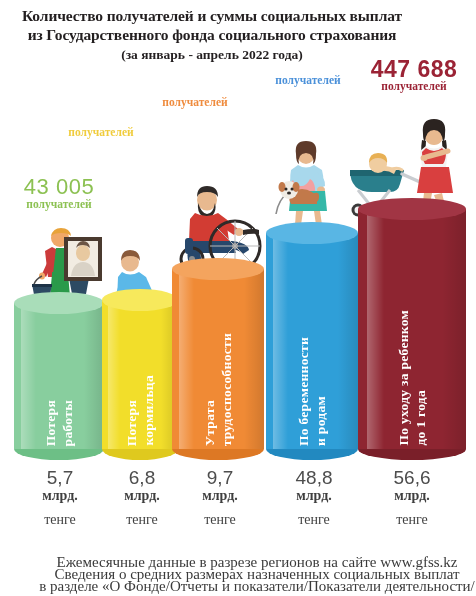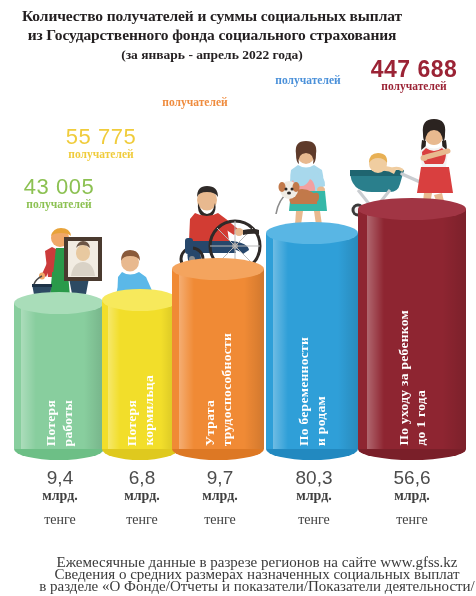--- a/index.html
+++ b/index.html
@@ -100,21 +100,20 @@
     <div class="title-line">из Государственного фонда социального страхования</div>
     <div class="subtitle">(за январь - апрель 2022 года)</div>
   </div>
 
   <div class="count-label" style="left:-2px;top:176px;width:122px;">
     <div class="count-num" style="color:#8cc152;">43 005</div>
     <div class="count-sub" style="color:#8cc152;">получателей</div>
   </div>
 
   <div class="count-label" style="left:38px;top:126px;width:126px;">
-    <div class="count-num" style="color:#f0cc3c;">55 775</div>
     <div class="count-sub" style="color:#f0cc3c;">получателей</div>
   </div>
 
   <div class="count-label" style="left:132px;top:96px;width:126px;">
     <div class="count-sub" style="color:#ef8b3d;">получателей</div>
   </div>
 
   <div class="count-label" style="left:245px;top:74px;width:126px;">
     <div class="count-sub" style="color:#4a90d9;">получателей</div>
   </div>
@@ -311,39 +310,39 @@
       <ellipse cx="20" cy="40" rx="3.5" ry="3" fill="#e8b98f"></ellipse>
       <path d="M20 75 l-2 17 7 0 3-17z" fill="#e8b98f"></path>
       <path d="M38 75 l4 17 -6 2 -6-17z" fill="#e8b98f"></path>
       <path d="M14 90 l12 0 1 5 -14 1z" fill="#2b2320"></path>
       <path d="M34 91 l10 0 2 5 -13 1z" fill="#2b2320"></path>
     </svg>
 
   </div>
 
   <div class="amount" style="left:12px;top:467px;">
-    <div class="v">9,4</div>
+    <div class="v">5,7</div>
     <div class="u1">млрд.</div>
     <div class="u2">тенге</div>
   </div>
 
   <div class="amount" style="left:94px;top:467px;">
     <div class="v">6,8</div>
     <div class="u1">млрд.</div>
     <div class="u2">тенге</div>
   </div>
 
   <div class="amount" style="left:172px;top:467px;">
     <div class="v">9,7</div>
     <div class="u1">млрд.</div>
     <div class="u2">тенге</div>
   </div>
 
   <div class="amount" style="left:266px;top:467px;">
-    <div class="v">80,3</div>
+    <div class="v">48,8</div>
     <div class="u1">млрд.</div>
     <div class="u2">тенге</div>
   </div>
 
   <div class="amount" style="left:364px;top:467px;">
     <div class="v">56,6</div>
     <div class="u1">млрд.</div>
     <div class="u2">тенге</div>
   </div>
 

